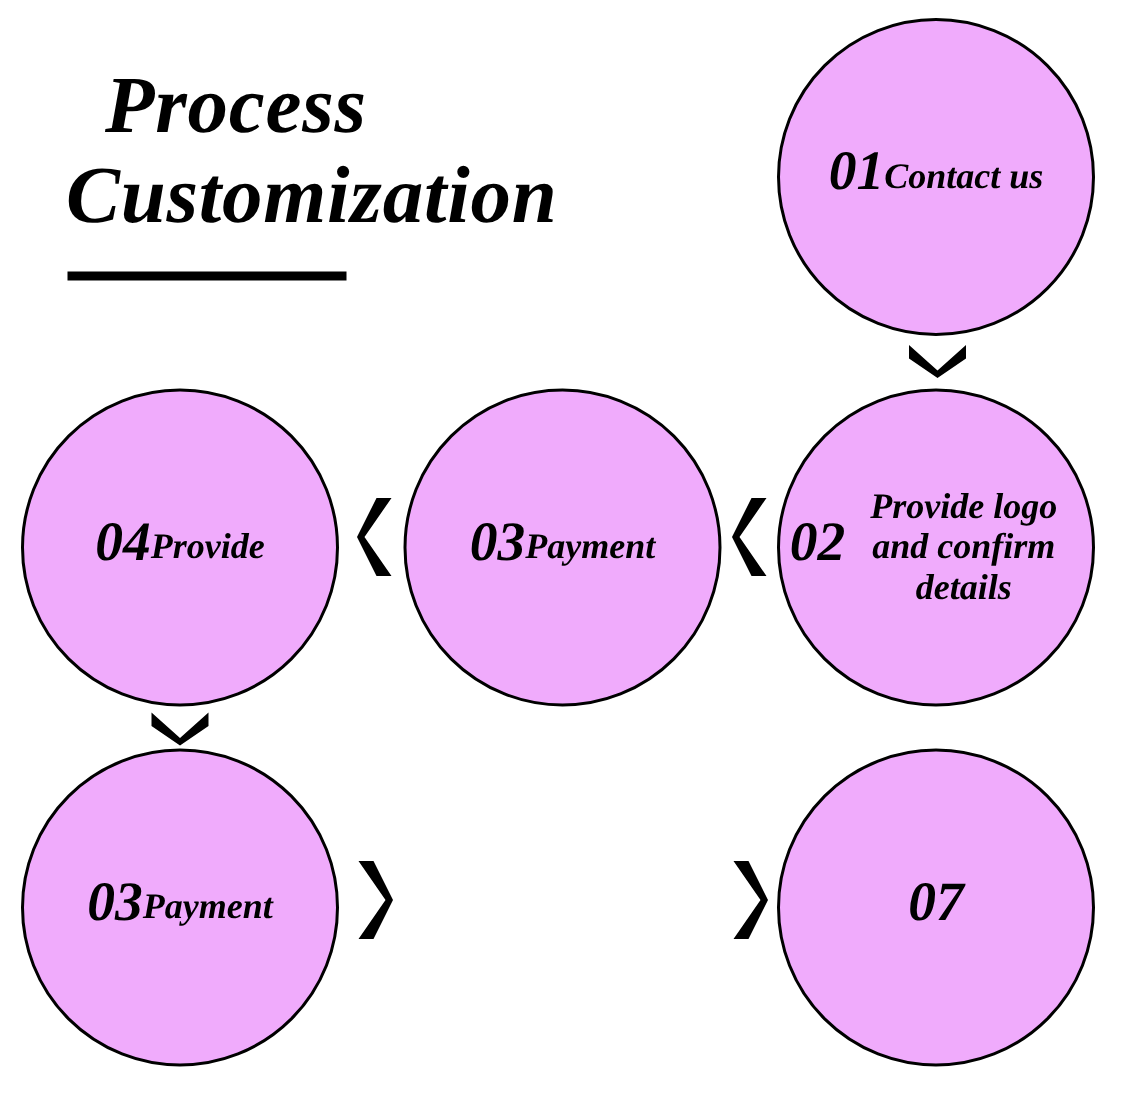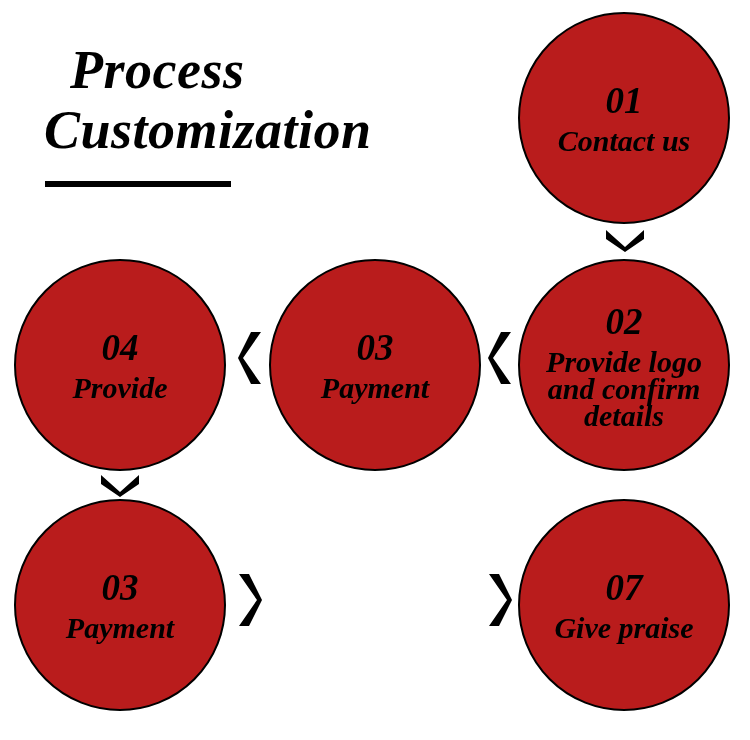--- a/index.html
+++ b/index.html
@@ -47,40 +47,40 @@
 
   
   .node {
     position: absolute;
     width: 212px;
     height: 212px;
     border: 2px solid #000000;
     border-radius: 50%;
     box-sizing: border-box;
     display: flex;
-    flex-direction: column;
+    flex-direction: row;
     align-items: center;
     justify-content: center;
     text-align: center;
-    background: #b91c1c;
+    background: #f0abfc;
   }
   .node-num {
     font-family: "Liberation Serif", "DejaVu Serif", serif;
     font-weight: bold;
     font-style: italic;
     font-size: 37px;
     line-height: 40px;
     color: #000000;
     margin-bottom: 6px;
   }
   .node-label {
     font-family: "Liberation Serif", "DejaVu Serif", serif;
     font-weight: bold;
     font-style: italic;
-    font-size: 30px;
+    font-size: 24px;
     line-height: 28px;
     color: #000000;
     max-width: 168px;
     word-wrap: break-word;
   }
   .node.tight .node-label { line-height: 27px; }
 
   
   .chevron {
     position: absolute;
@@ -160,16 +160,15 @@
 
 
   <div class="chevron" style="left:487px; top:572px;">
     <svg width="26" height="56" viewBox="0 0 26 56" aria-hidden="true">
       <path d="M2 2 L20 28 L2 54 L12 54 L25 28 L12 2 Z" fill="#000000"></path>
     </svg>
   </div>
 
   <div class="node" style="left:518px; top:499px;">
     <div class="node-num">07</div>
-    <div class="node-label">Give praise</div>
   </div>
 
 </div>
 
 </body></html>

